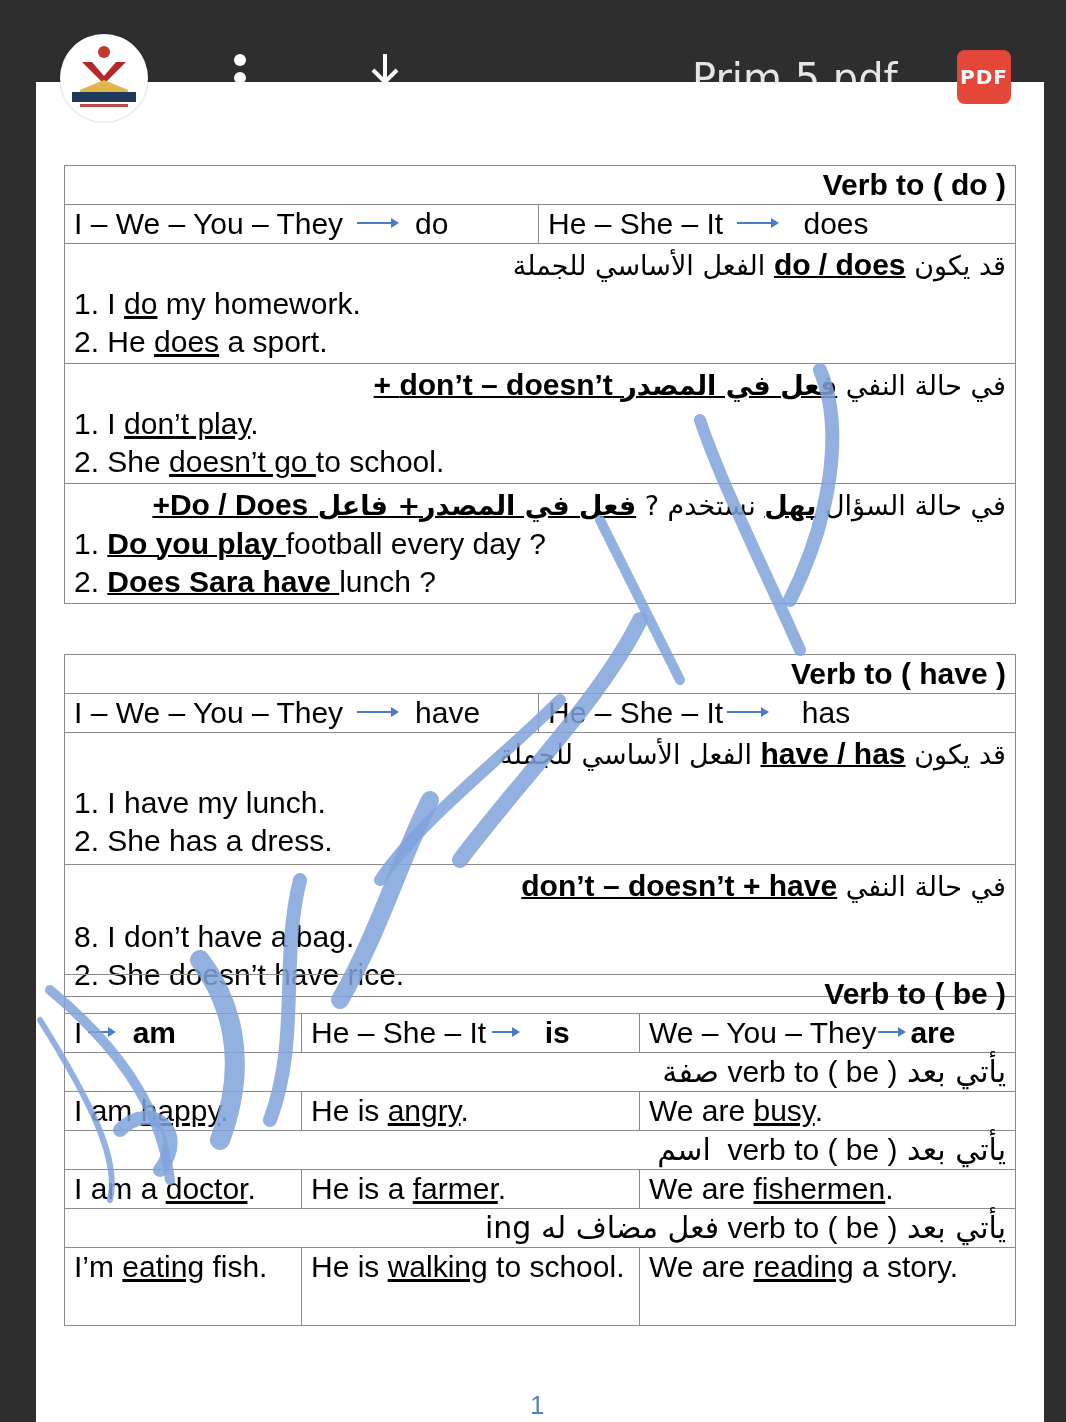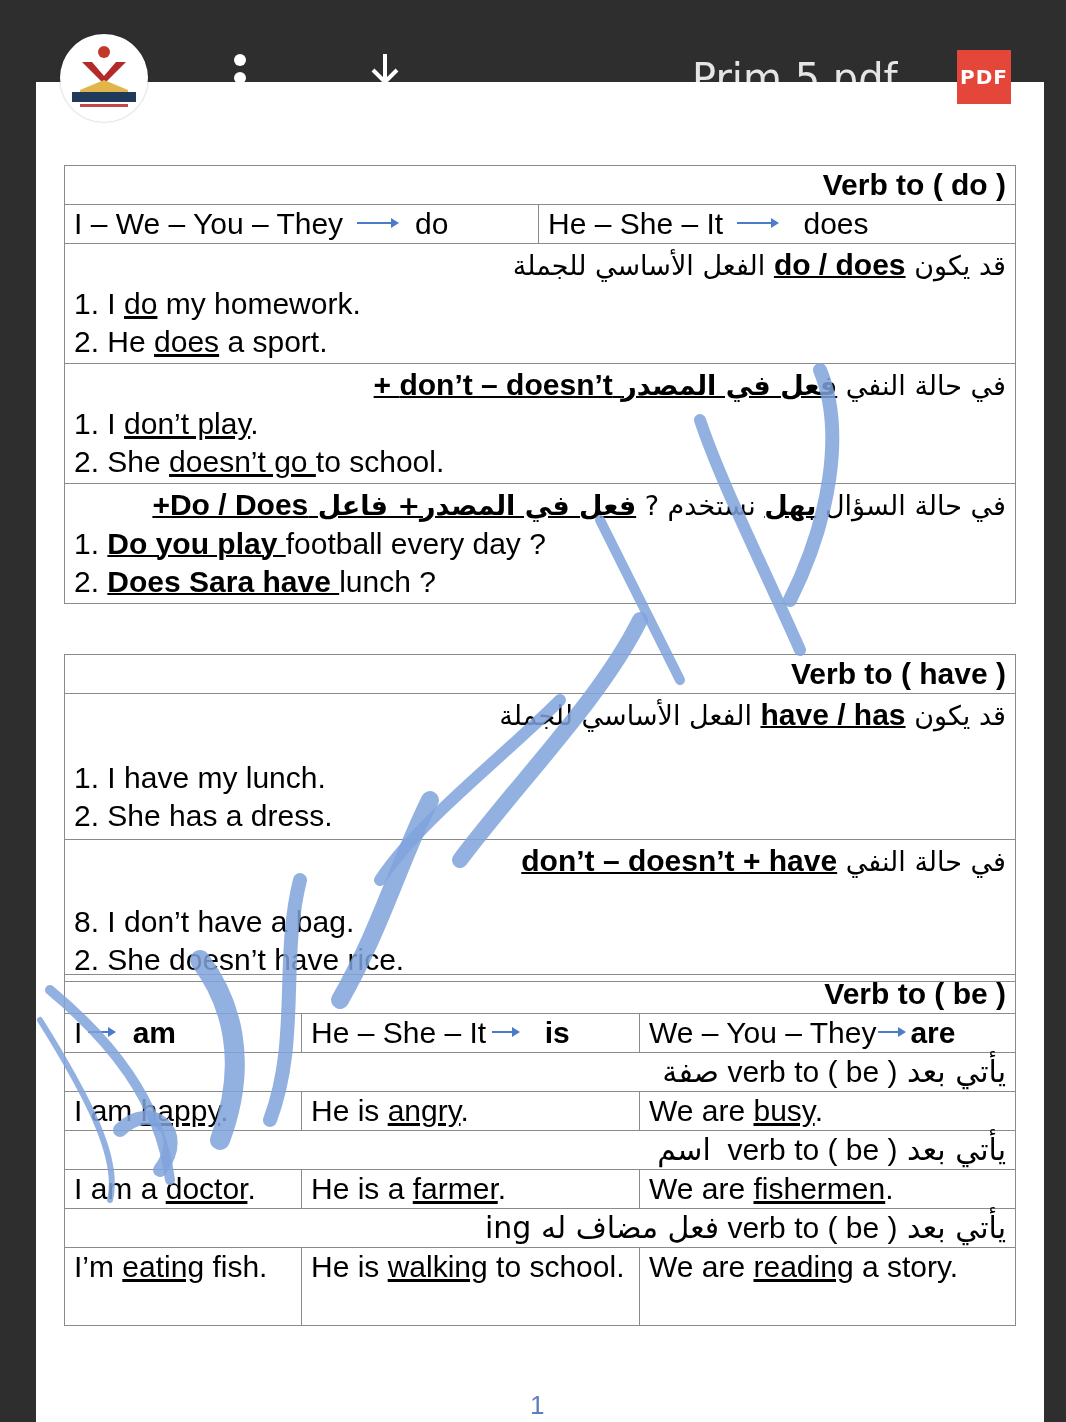--- a/index.html
+++ b/index.html
@@ -21,21 +21,21 @@
   }
   .logo {
     position:absolute; left:60px; top:34px; width:88px; height:88px; border-radius:50%;
     background:#fff; z-index:5; box-shadow:0 0 2px rgba(0,0,0,.3);
     overflow:hidden;
   }
   .more-icon { position:absolute; left:230px; top:52px; width:20px; height:34px; z-index:3; }
   .more-icon span { position:absolute; left:4px; width:12px; height:12px; border-radius:50%; background:#fff; }
   .dl-icon { position:absolute; left:368px; top:52px; width:34px; height:32px; z-index:3; overflow:hidden; }
   .pdf-badge {
-    position:absolute; left:957px; top:50px; width:54px; height:54px; border-radius:0;
+    position:absolute; left:957px; top:50px; width:54px; height:54px; border-radius:8px;
     background:#e5463a; color:#fff; font-weight:bold; font-size:20px; letter-spacing:1px;
     display:flex; align-items:center; justify-content:center; z-index:5;
     font-family:"DejaVu Sans", sans-serif;
   }
 
   table.g { position:absolute; left:64px; border-collapse:collapse; width:951px; table-layout:fixed; }
   table.g td { border:1.5px solid #8a8a8a; padding:0 9px; font-size:30px; line-height:38px; vertical-align:top; white-space:nowrap; }
   .title-cell { text-align:right; font-weight:bold; }
   .ar { direction:rtl; text-align:right; font-size:27px; font-family:"DejaVu Sans", sans-serif; }
   .ar b, .ar .bu { font-family:"Liberation Sans", sans-serif; font-size:30px; }
@@ -122,29 +122,33 @@
 <table class="g" style="top:654px">
   <colgroup>
       <col style="width:474px">
       <col style="width:477px">
     </colgroup>
   <tbody>
       <tr>
         <td colspan="2" class="title-cell">Verb to ( have )</td>
       </tr>
   <tr>
+    <td><span>I – We – You – They</span><span class="arrow"></span><span>have</span></td>
+    <td><span>He – She – It</span><span class="arrow" style="margin-left:4px"></span>&nbsp;&nbsp;<span>has</span></td>
+  </tr>
+  <tr>
         <td colspan="2" style="padding-top:2px;padding-bottom:4px;height:110px">
-    <div class="ar" style="margin-bottom:24px"><span>قد يكون </span><span class="bu">have / has</span><span> الفعل الأساسي للجملة</span></div>
+    <div class="ar" style="margin-bottom:10px"><span>قد يكون </span><span class="bu">have / has</span><span> الفعل الأساسي للجملة</span></div>
     <div>1. I have my lunch.</div>
     <div>2. She has a dress.</div>
   </td>
       </tr>
   <tr>
         <td colspan="2" style="padding-top:2px;padding-bottom:2px;height:112px">
-    <div class="ar" style="margin-bottom:22px"><span>في حالة النفي </span><span class="bu">don’t – doesn’t + have</span></div>
+    <div class="ar" style="margin-bottom:12px"><span>في حالة النفي </span><span class="bu">don’t – doesn’t + have</span></div>
     <div>8. I don’t have a bag.</div>
     <div>2. She doesn’t have rice.</div>
   </td>
       </tr>
 </tbody>
   </table>
 
 <table class="g" style="top:974px">
   <colgroup>
       <col style="width:237px">

